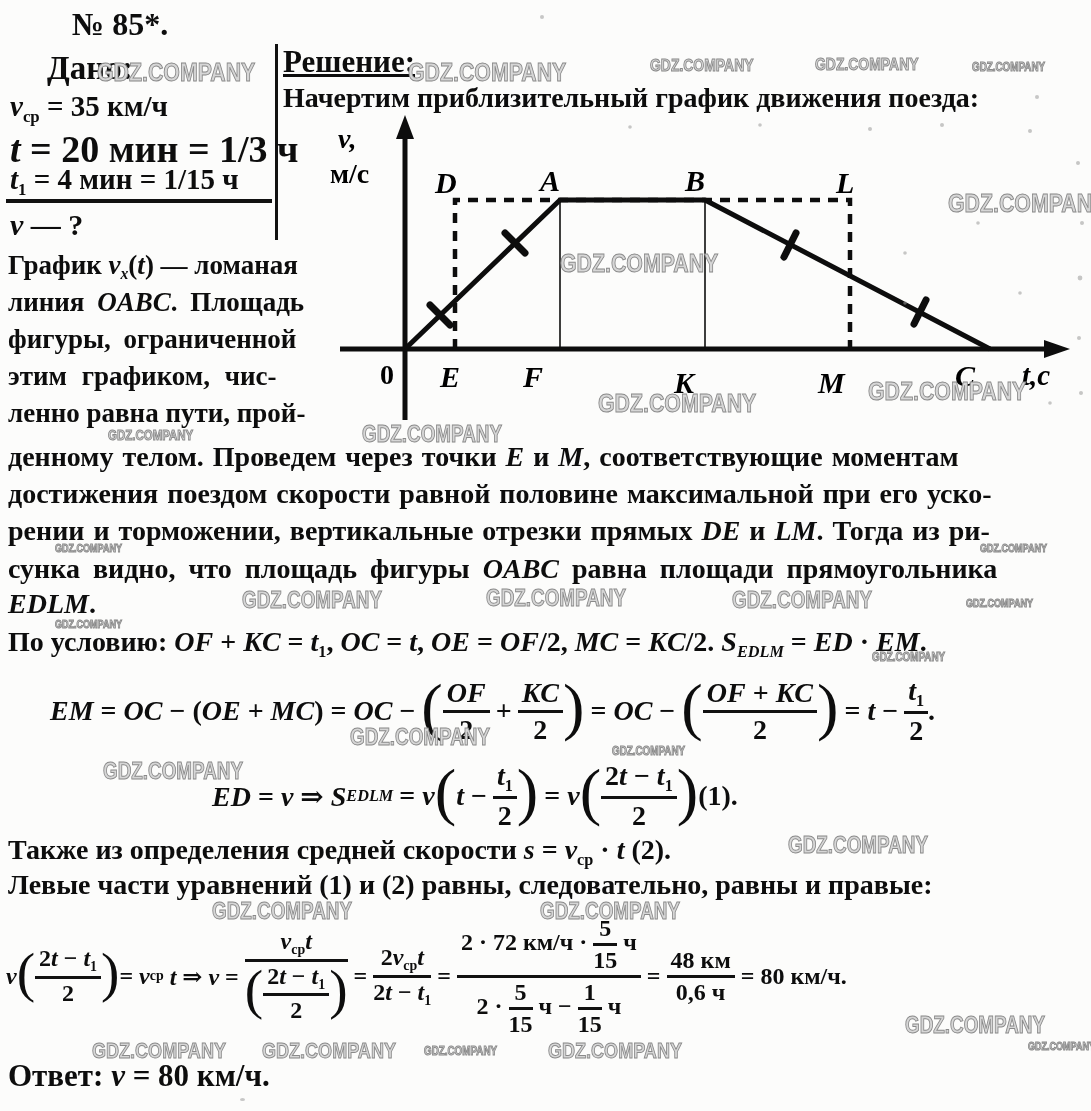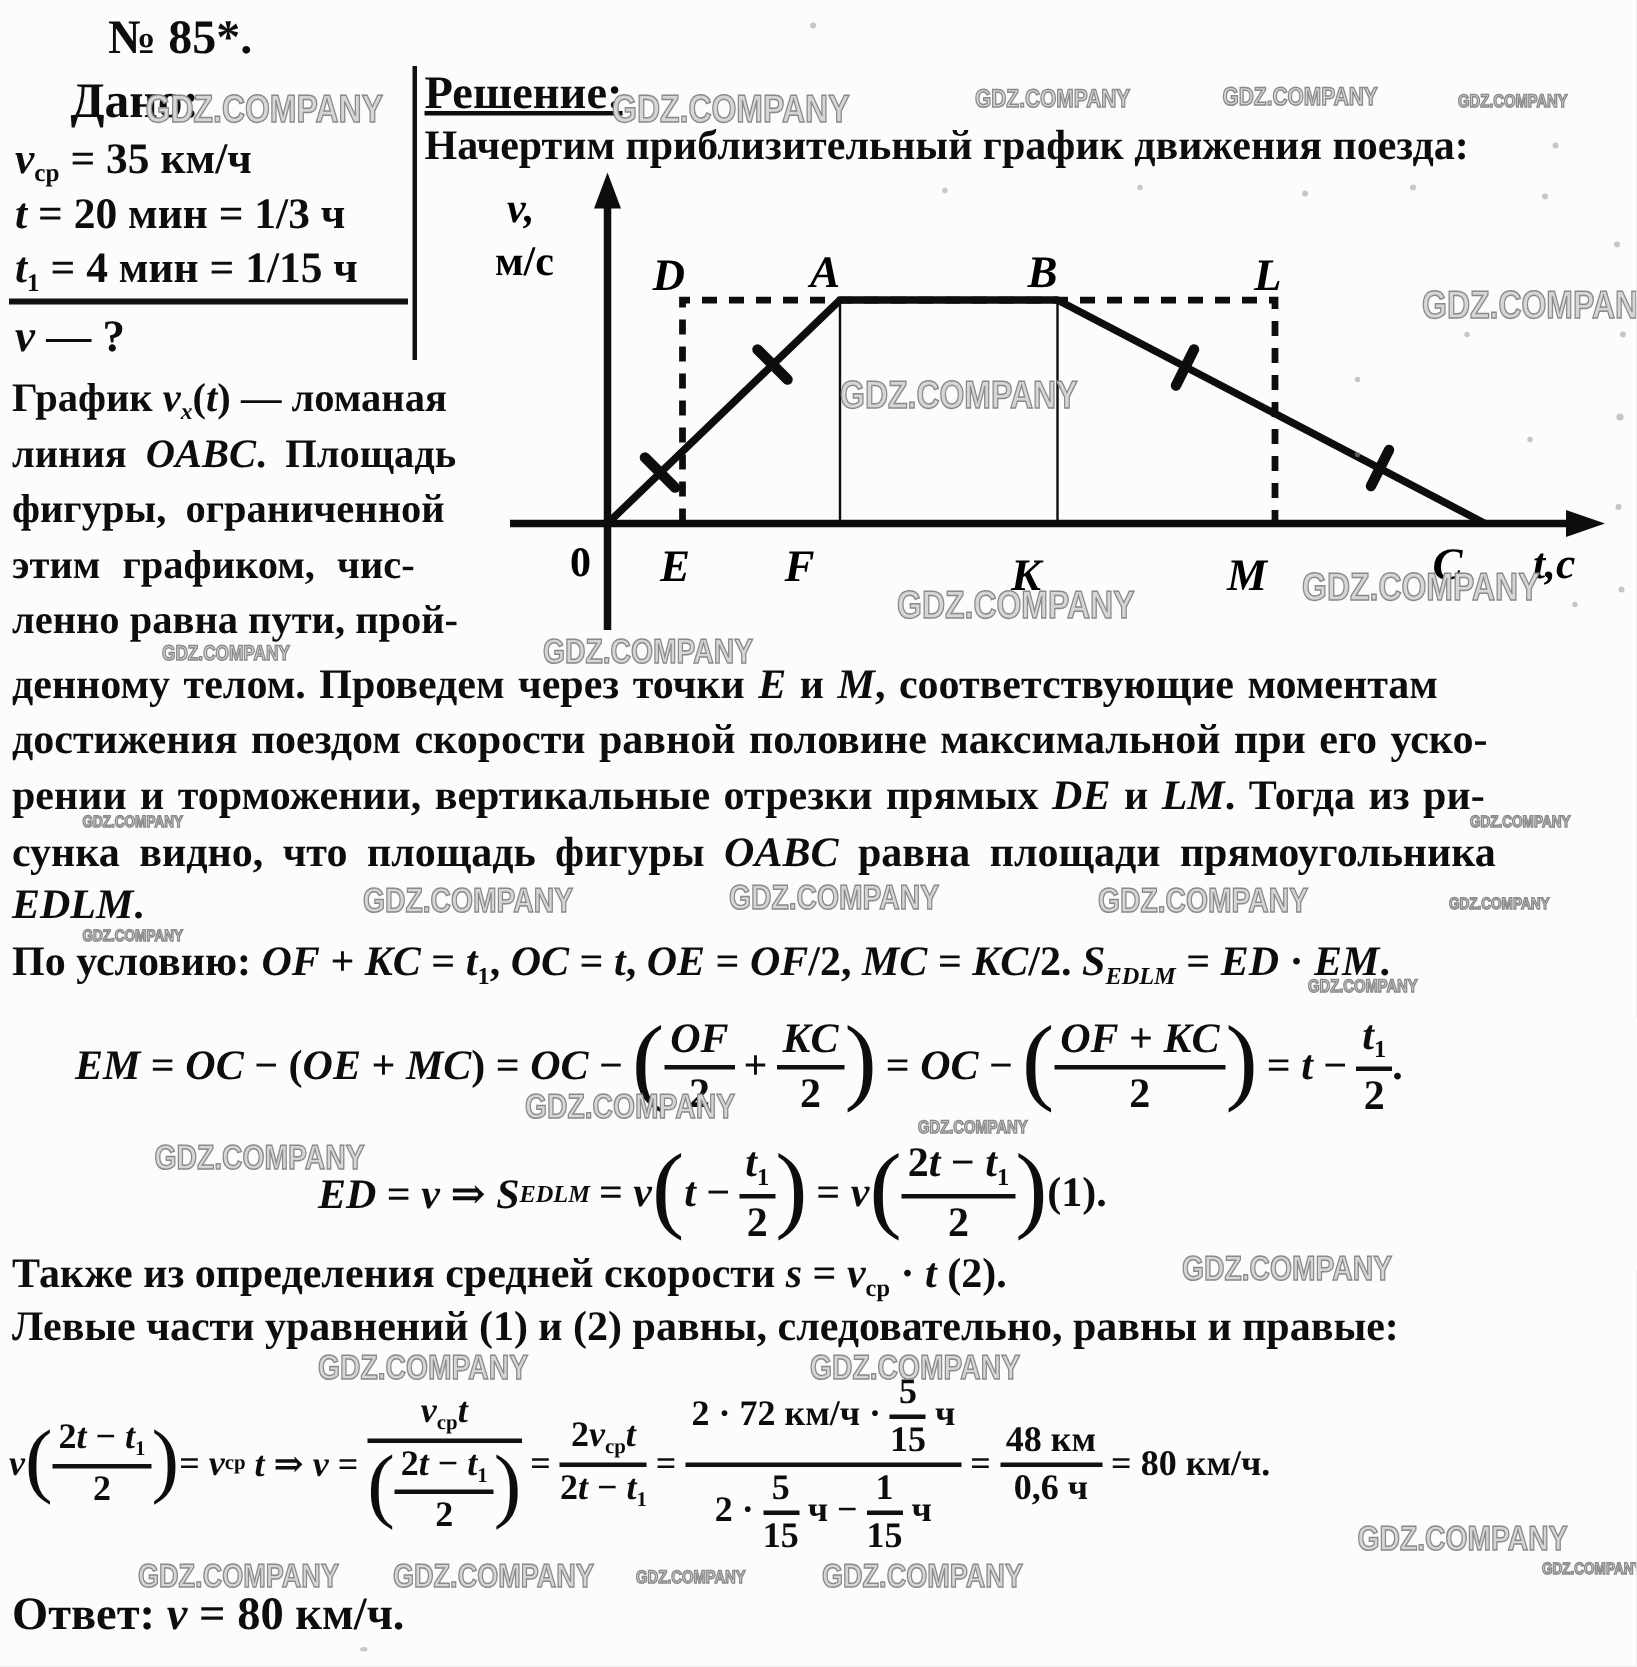--- a/index.html
+++ b/index.html
@@ -27,21 +27,21 @@
 <body>
 
 <div id="page">
 
   <div class="abs t" style="left:72px;top:6px;font-size:32px;">№ 85*.</div>
 
   <div class="abs t" style="left:8px;top:50px;font-size:33px;margin-left:39px;">Дано:</div>
   <div class="abs t" style="left:10px;top:90px;font-size:29px;">
     <i>v</i><sub>ср</sub><span> = 35 км/ч</span>
   </div>
-  <div class="abs t" style="left:10px;top:127px;font-size:29px;"><i>t</i> = 20 мин = 1/3 ч</div>
+  <div class="abs t" style="left:10px;top:127px;font-size:38px;"><i>t</i> = 20 мин = 1/3 ч</div>
   <div class="abs t" style="left:10px;top:163px;font-size:29px;">
     <i>t</i><sub>1</sub><span> = 4 мин = 1/15 ч</span>
   </div>
   <div class="abs rule" style="left:6px;top:199px;width:266px;height:4px;"></div>
   <div class="abs t" style="left:10px;top:208px;font-size:30px;"><i>v</i> — ?</div>
   <div class="abs rule" style="left:275px;top:44px;width:3px;height:196px;"></div>
 
   <div class="abs t" style="left:283px;top:44px;font-size:31px;text-decoration:underline;">Решение:</div>
   <div class="abs t" style="left:283px;top:82px;font-size:28px;">Начертим приблизительный график движения поезда:</div>
 

